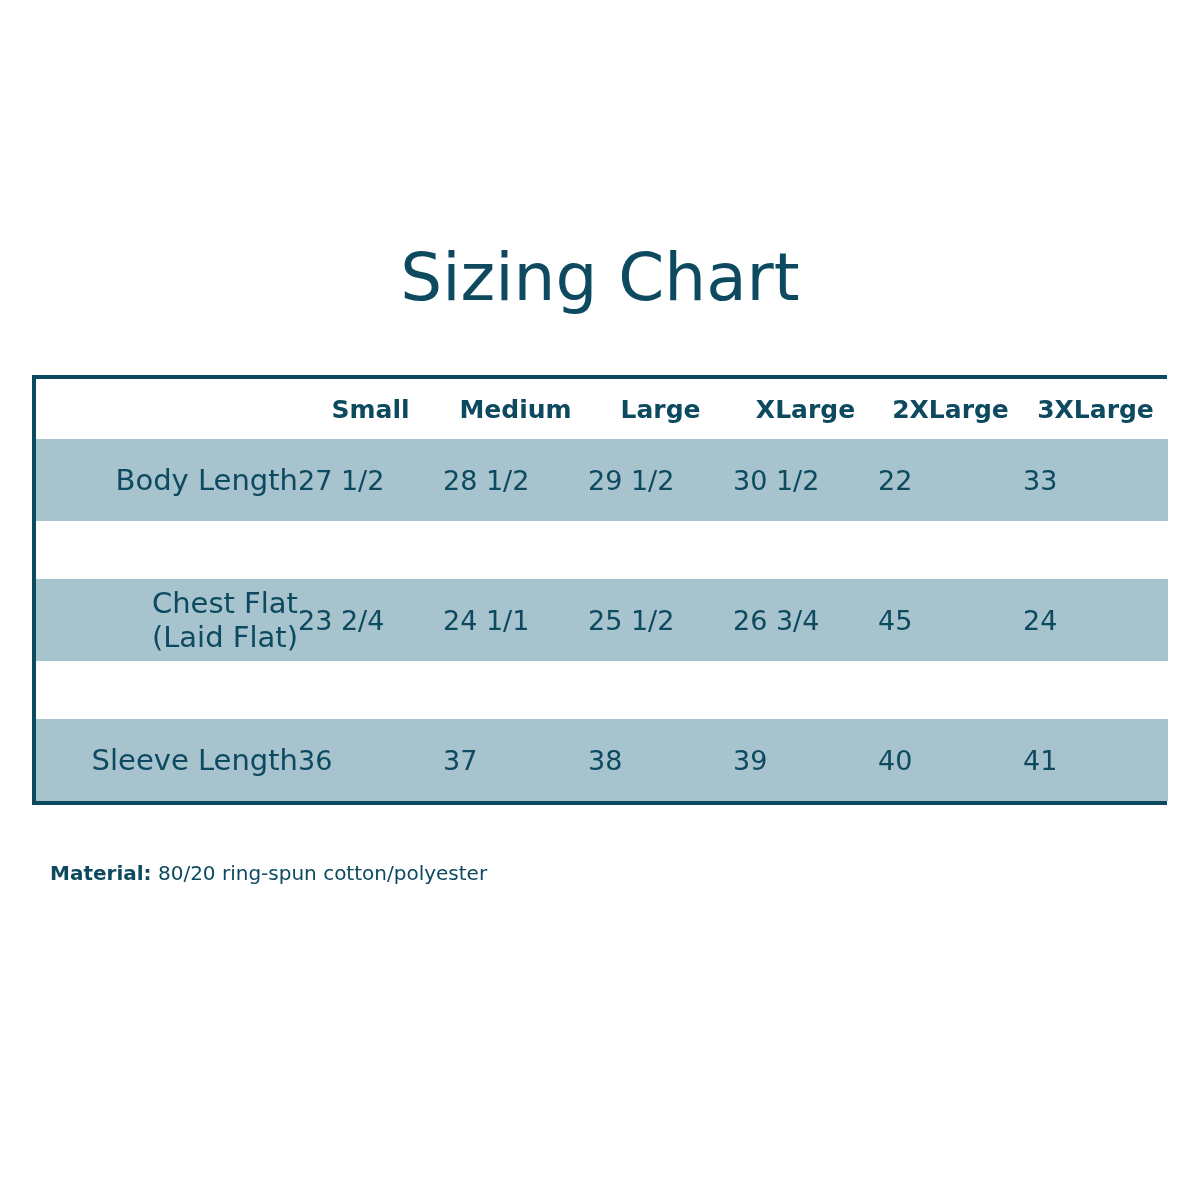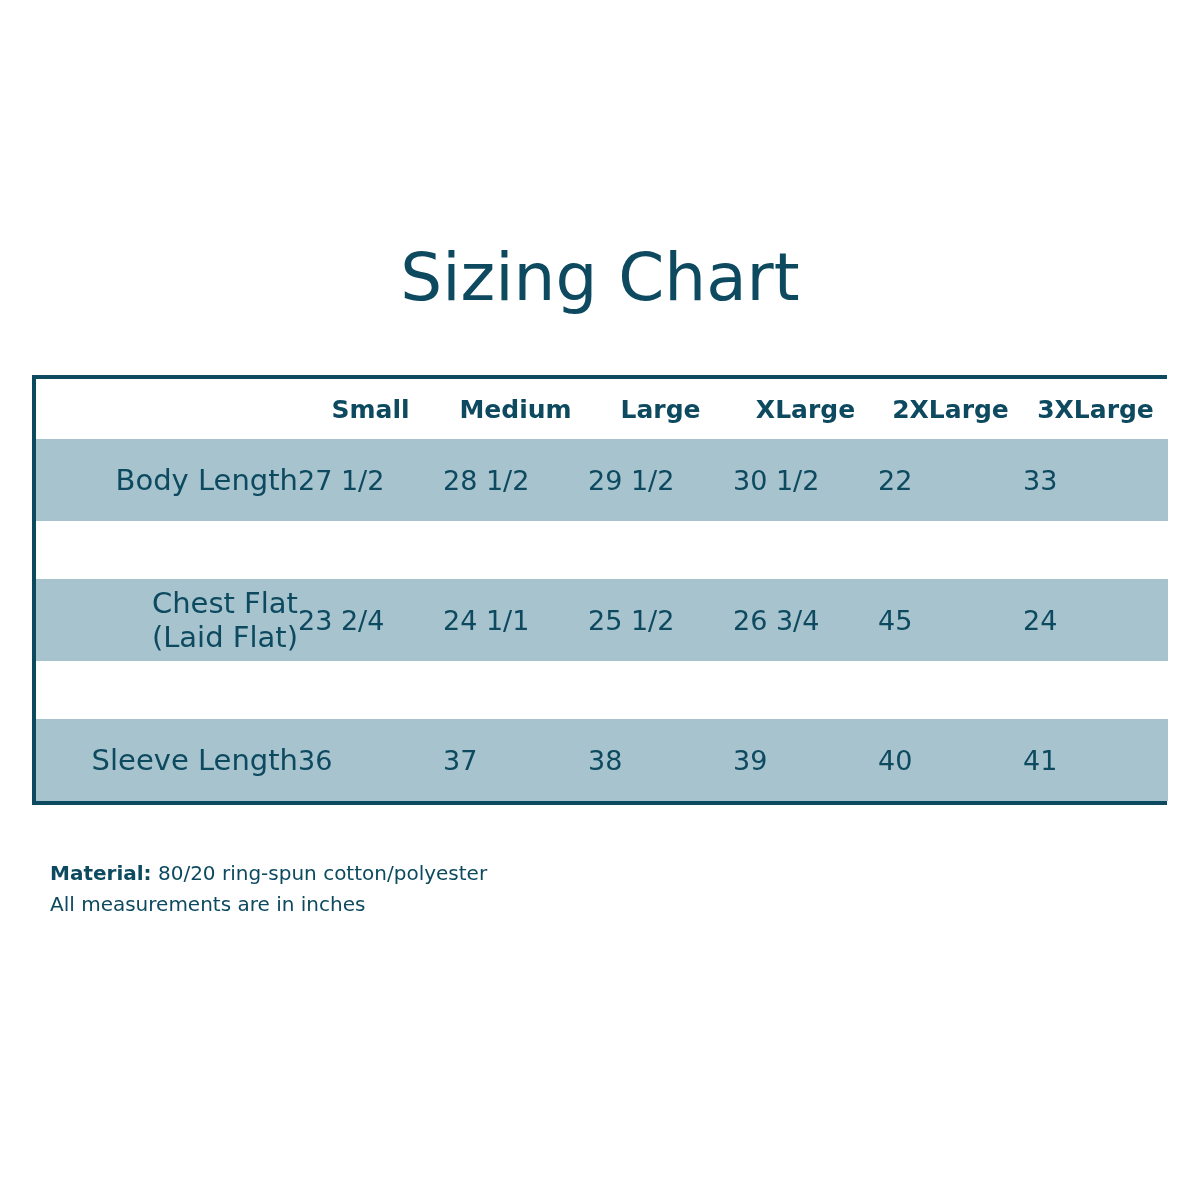--- a/index.html
+++ b/index.html
@@ -165,16 +165,15 @@
           <td>39</td>
           <td>40</td>
           <td>41</td>
         </tr>
       </tbody>
     </table>
   </div>
 
   <div class="notes">
     <div class="note-line"><span class="strong">Material:</span><span> 80/20 ring-spun cotton/polyester</span></div>
-    <div class="note-line">All measurements are in inches</div>
   </div>
 
 </div>
 
 </body></html>

